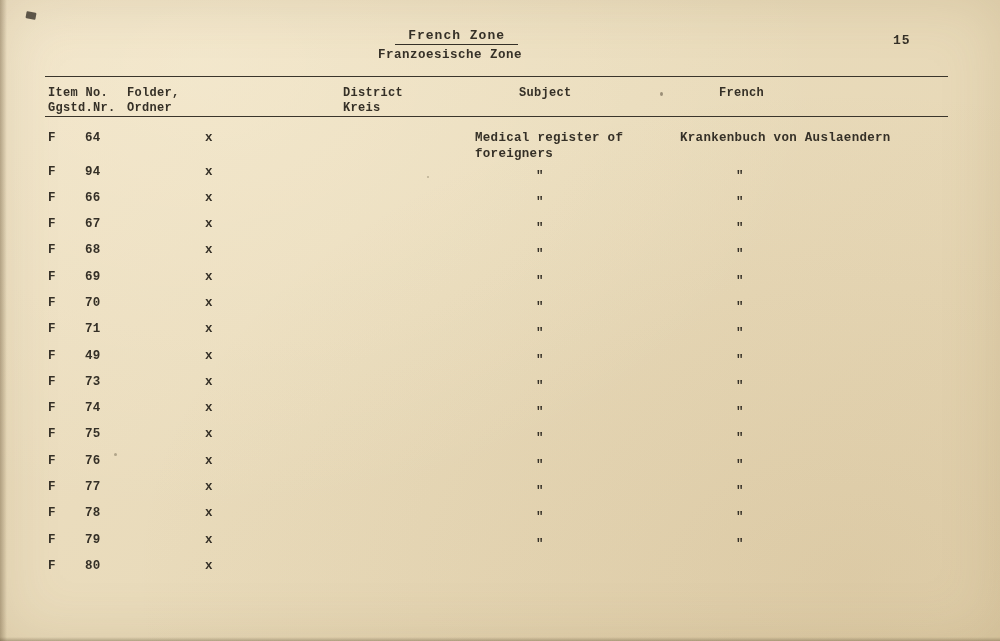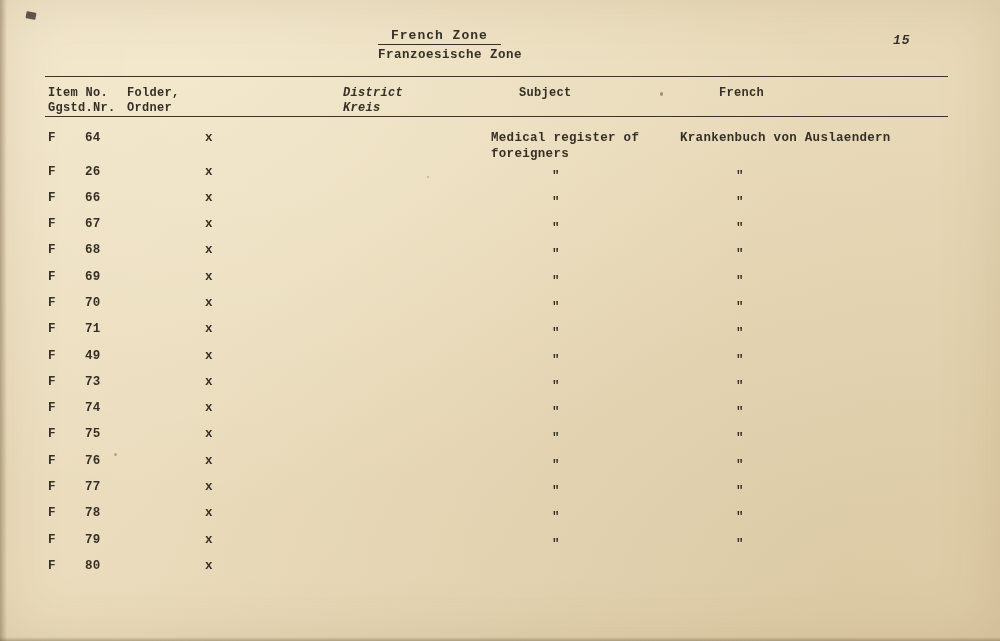--- a/index.html
+++ b/index.html
@@ -33,56 +33,56 @@
     position: absolute; left: 26px; top: 12px; width: 10px; height: 7px;
     background: #3a332a; transform: rotate(10deg); border-radius: 1px; opacity: .8;
   }
   .speck { position: absolute; background: #5a4f3c; border-radius: 50%; opacity: .55; }
   .speck-a { left: 660px; top: 92px;  width: 3px; height: 4px; }
   .speck-b { left: 114px; top: 453px; width: 3px; height: 3px; opacity: .4; }
   .speck-c { left: 427px; top: 176px; width: 2px; height: 2px; opacity: .35; }
 
   .page-number {
     position: absolute; top: 33px; left: 893px;
-    font-size: 13px; letter-spacing: 1px; font-style: italic;
-  }
-
-  .title-block { position: absolute; top: 26px; left: 378px; width: 140px; text-align: left; }
+    font-size: 13px; letter-spacing: 1px;
+  }
+
+  .title-block { position: absolute; top: 26px; left: 378px; width: 140px; text-align: right; }
   .title-en {
     display: inline-block;
     font-size: 13px; letter-spacing: 1px;
     padding: 0 13px 1px 13px;
     border-bottom: 1.6px solid #353027;
   }
   .title-de { font-size: 12.5px; letter-spacing: 0.5px; margin-top: 3px; white-space: nowrap; }
 
   .rule { position: absolute; left: 45px; right: 52px; border-top: 1.6px solid #3a352b; }
   .rule-top { top: 76px; }
   .rule-mid { top: 116px; }
 
   .header { position: absolute; left: 48px; top: 86px; right: 50px; height: 30px; font-size: 12px; }
   .hcol { position: absolute; top: 0; line-height: 15px; white-space: nowrap; letter-spacing: 0.3px; }
   .hcol span { display: block; }
   .hcol-item    { left: 0; }
   .hcol-folder  { left: 79px; }
   .hcol-book    { left: 149px; }
-  .hcol-district{ left: 295px; font-style: italic; }
+  .hcol-district{ left: 295px; }
   .hcol-subject { left: 471px; }
   .hcol-betreff { left: 671px; }
 
   .rows { position: absolute; left: 48px; top: 131px; right: 50px; font-size: 12.5px; }
   .row { position: relative; height: 26.3px; }
   .row.tall { height: 33.5px; }
   .cell { position: absolute; top: 0; white-space: nowrap; letter-spacing: 0.3px; }
   .cell-item    { left: 0; }
   .cell-no      { left: 37px; }
   .cell-folder  { left: 79px; }
   .cell-book    { left: 157px; }
   .cell-district{ left: 295px; }
-  .cell-subject { left: 427px; width: 215px; white-space: pre-line; line-height: 15.5px; margin-left: 16px; }
+  .cell-subject { left: 427px; width: 215px; white-space: pre-line; line-height: 15.5px; }
   .cell-betreff { left: 632px; text-align: right; }
   .cell-subject.ditto { left: 488px; top: 4px; }
   .cell-betreff.ditto { left: 688px; top: 4px; }
 </style>
 </head>
 <body>
 
 <div class="page">
 
   <div class="scan-edge-left"></div>
@@ -131,21 +131,21 @@
       <span class="cell cell-folder"></span>
       <span class="cell cell-book">x</span>
       <span class="cell cell-district"></span>
       <span class="cell cell-subject">Medical register of
 foreigners</span>
       <span class="cell cell-betreff">Krankenbuch von Auslaendern</span>
     </div>
 
     <div class="row">
       <span class="cell cell-item">F</span>
-      <span class="cell cell-no">26</span>
+      <span class="cell cell-no">94</span>
       <span class="cell cell-folder"></span>
       <span class="cell cell-book">x</span>
       <span class="cell cell-district"></span>
       <span class="cell cell-subject ditto">"</span>
       <span class="cell cell-betreff ditto">"</span>
     </div>
 
     <div class="row">
       <span class="cell cell-item">F</span>
       <span class="cell cell-no">66</span>

